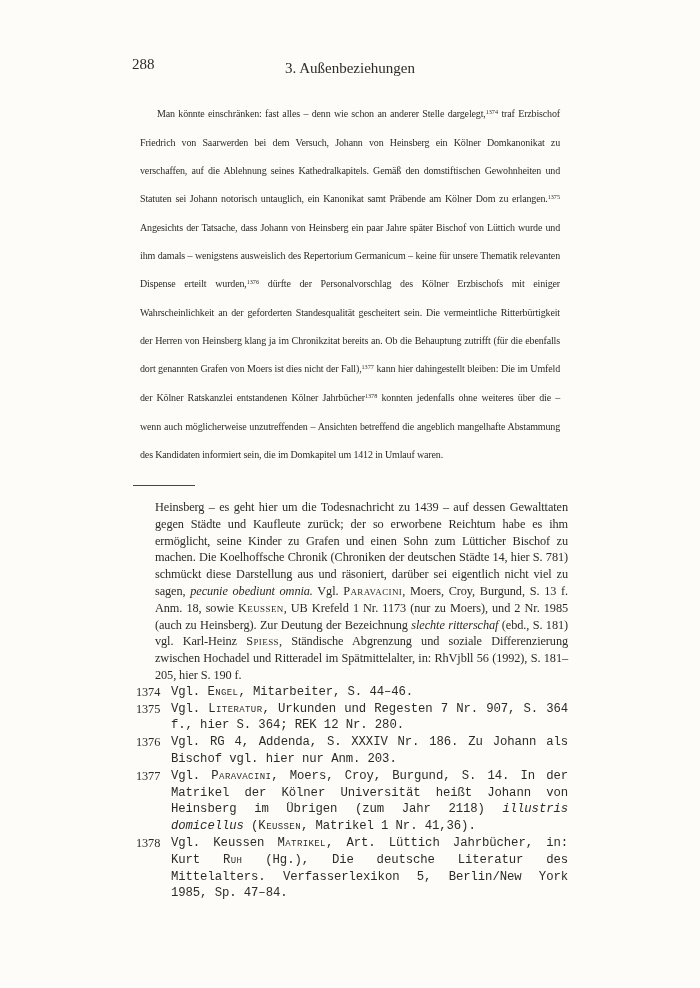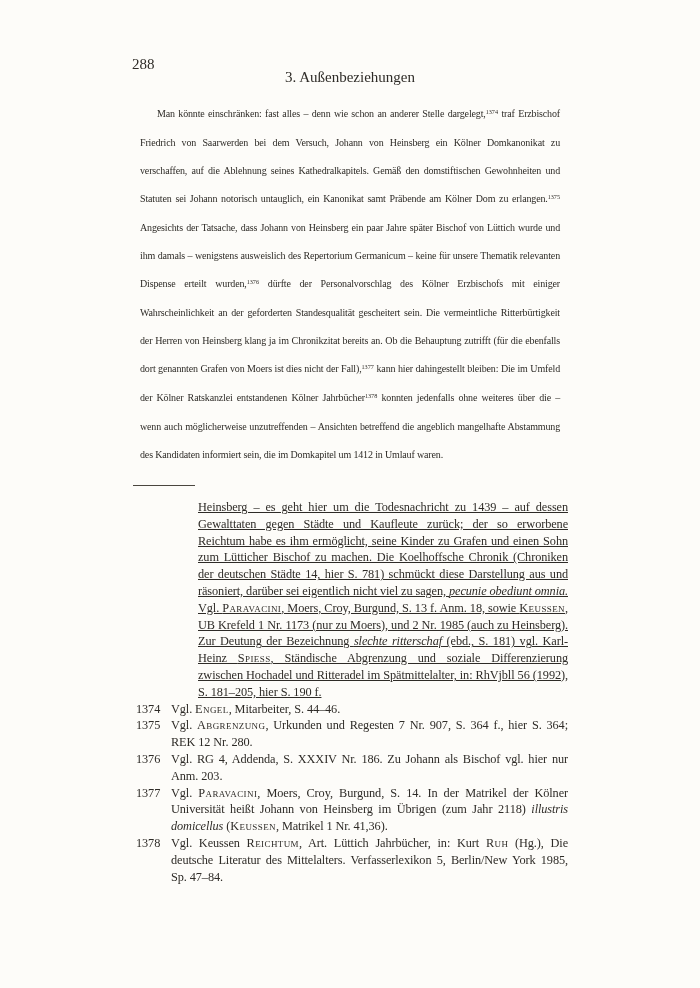--- a/index.html
+++ b/index.html
@@ -21,21 +21,21 @@
     overflow: hidden;
   }
   .header {
     position: relative;
     height: 20px;
     font-size: 15px;
     margin-bottom: 24px;
   }
   .page-number { position: absolute; left: 0; top: 0; }
   .running-header {
-    position: absolute; left: 50%; top: 13px;
+    position: absolute; left: 50%; top: 4px;
     transform: translateX(-50%);
     white-space: nowrap;
   }
   .body-text {
     margin: 8px;
     font-size: 10px;
     line-height: 28px;
     letter-spacing: -0.15px;
     text-align: justify;
     text-indent: 17px;
@@ -47,36 +47,36 @@
     border: 0;
     border-top: 1px solid #4a463f;
     margin: 16px 0 13px 1px;
   }
   .footnotes {
     font-size: 12.3px;
     line-height: 16.8px;
     letter-spacing: -0.1px;
   }
   .fn-continuation {
-    margin-left: 66px;
+    margin-left: 23px;
     text-align: justify;
     hyphens: auto;
-    text-decoration: underline;
     -webkit-hyphens: auto;
   }
   .fn-item { display: flex; }
   .fn-num {
     flex: 0 0 39px;
     box-sizing: border-box;
     padding-left: 4px;
   }
   .fn-text {
     flex: 1;
     text-align: justify;
     hyphens: auto;
+    font-family: Liberation Mono, monospace;
     -webkit-hyphens: auto;
   }
   .seg-sup {
     font-size: 0.62em;
     position: relative;
     top: -0.45em;
     letter-spacing: 0;
   }
   .seg-it { font-style: italic; }
   .seg-sc { font-variant: small-caps; letter-spacing: 0.4px; }
@@ -97,33 +97,33 @@
   <div class="footnotes">
     <div class="fn-continuation"><span>Heinsberg – es geht hier um die Todesnachricht zu 1439 – auf dessen Gewalttaten gegen Städte und Kaufleute zurück; der so erworbene Reichtum habe es ihm ermöglicht, seine Kinder zu Grafen und einen Sohn zum Lütticher Bischof zu machen. Die Koelhoffsche Chronik (Chroniken der deutschen Städte 14, hier S. 781) schmückt diese Darstellung aus und räsoniert, darüber sei eigentlich nicht viel zu sagen, </span><span class="seg-it">pecunie obediunt omnia.</span><span> Vgl. </span><span class="seg-sc">Paravacini</span><span>, Moers, Croy, Burgund, S. 13 f. Anm. 18, sowie </span><span class="seg-sc">Keussen</span><span>, UB Krefeld 1 Nr. 1173 (nur zu Moers), und 2 Nr. 1985 (auch zu Heinsberg). Zur Deutung der Bezeichnung </span><span class="seg-it">slechte ritterschaf</span><span> (ebd., S. 181) vgl. Karl-Heinz </span><span class="seg-sc">Spiess</span><span>, Ständische Abgrenzung und soziale Differenzierung zwischen Hochadel und Ritteradel im Spätmittelalter, in: RhVjbll 56 (1992), S. 181–205, hier S. 190 f.</span></div>
     <div>
     <div class="fn-item">
       <span class="fn-num">1374</span>
       <span class="fn-text"><span>Vgl. </span><span class="seg-sc">Engel</span><span>, Mitarbeiter, S. 44–46.</span></span>
     </div>
 
     <div class="fn-item">
       <span class="fn-num">1375</span>
-      <span class="fn-text"><span>Vgl. </span><span class="seg-sc">Abgrenzung</span><span>, Urkunden und Regesten 7 Nr. 907, S. 364 f., hier S. 364; REK 12 Nr. 280.</span></span>
+      <span class="fn-text"><span>Vgl. </span><span class="seg-sc">Literatur</span><span>, Urkunden und Regesten 7 Nr. 907, S. 364 f., hier S. 364; REK 12 Nr. 280.</span></span>
     </div>
 
     <div class="fn-item">
       <span class="fn-num">1376</span>
       <span class="fn-text"><span>Vgl. RG 4, Addenda, S. XXXIV Nr. 186. Zu Johann als Bischof vgl. hier nur Anm. 203.</span></span>
     </div>
 
     <div class="fn-item">
       <span class="fn-num">1377</span>
       <span class="fn-text"><span>Vgl. </span><span class="seg-sc">Paravacini</span><span>, Moers, Croy, Burgund, S. 14. In der Matrikel der Kölner Universität heißt Johann von Heinsberg im Übrigen (zum Jahr 2118) </span><span class="seg-it">illustris domicellus</span><span> (</span><span class="seg-sc">Keussen</span><span>, Matrikel 1 Nr. 41,36).</span></span>
     </div>
 
     <div class="fn-item">
       <span class="fn-num">1378</span>
-      <span class="fn-text"><span>Vgl. Keussen </span><span class="seg-sc">Reichtum</span><span>, Art. Lüttich Jahrbücher, in: Kurt </span><span class="seg-sc">Ruh</span><span> (Hg.), Die deutsche Literatur des Mittelalters. Verfasserlexikon 5, Berlin/New York 1985, Sp. 47–84.</span></span>
+      <span class="fn-text"><span>Vgl. Keussen </span><span class="seg-sc">Matrikel</span><span>, Art. Lüttich Jahrbücher, in: Kurt </span><span class="seg-sc">Ruh</span><span> (Hg.), Die deutsche Literatur des Mittelalters. Verfasserlexikon 5, Berlin/New York 1985, Sp. 47–84.</span></span>
     </div>
   </div>
   </div>
 
 </div>
 
 </body></html>

